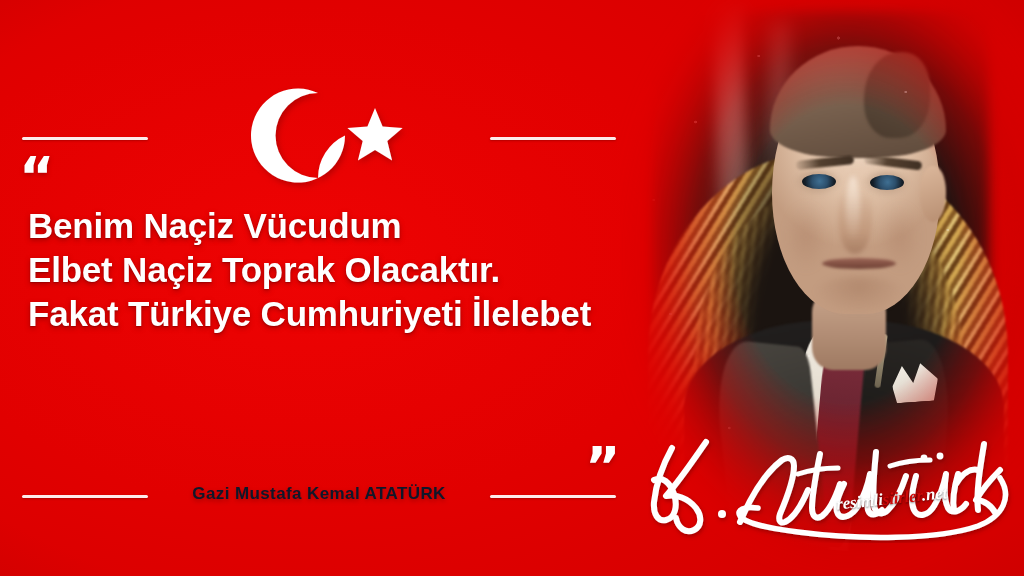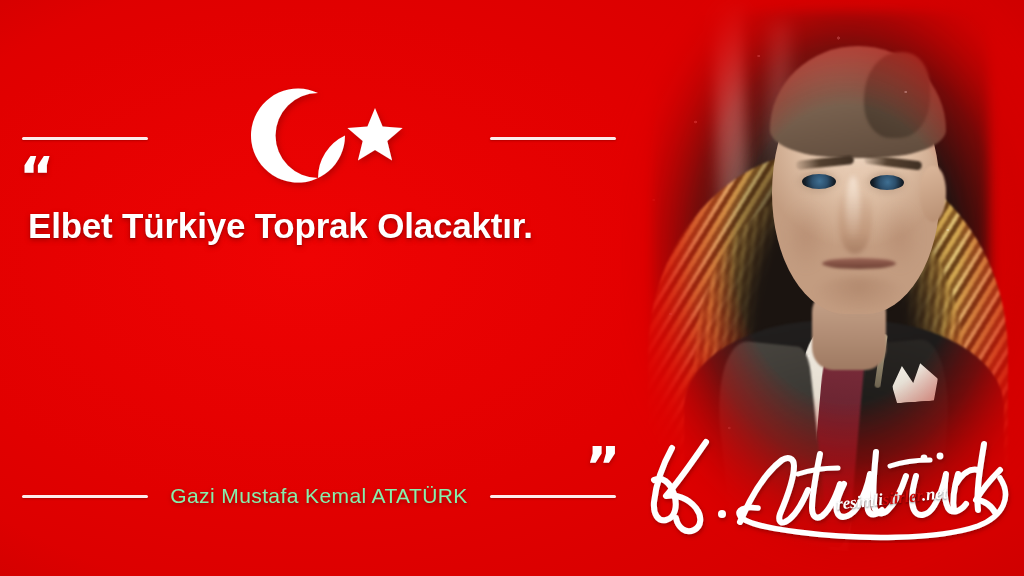--- a/index.html
+++ b/index.html
@@ -367,23 +367,23 @@
   }
   .quote-line { white-space: nowrap; }
 
   
   .attribution {
     position: absolute;
     left: 0;
     top: 484px;
     width: 638px;
     text-align: center;
-    color: #86efac;
-    font-size: 21px;
-    font-weight: 400;
+    color: #0f172a;
+    font-size: 17px;
+    font-weight: 700;
     letter-spacing: .4px;
     text-shadow: 0 2px 4px rgba(110,0,0,.5);
   }
 
   
   .signature {
     position: absolute;
     left: 648px;
     top: 418px;
     width: 370px;
@@ -470,21 +470,23 @@
     </svg>
   </div>
 
   <div class="rule rule-top-left"></div>
   <div class="rule rule-top-right"></div>
 
   <div class="qmark qmark-open">“</div>
   <div class="qmark qmark-close">”</div>
 
   <div class="quote">
-    <div class="quote-line">Elbet Türkiye Toprak Olacaktır.</div>
+    <div class="quote-line">Benim Naçiz Vücudum</div>
+    <div class="quote-line">Elbet Naçiz Toprak Olacaktır.</div>
+    <div class="quote-line">Fakat Türkiye Cumhuriyeti İlelebet</div>
   </div>
 
   <div class="rule rule-attr-left"></div>
   <div class="rule rule-attr-right"></div>
   <div class="attribution">Gazi Mustafa Kemal ATATÜRK</div>
 
   <div class="signature">
     <svg width="370" height="125" viewBox="0 0 370 125" xmlns="http://www.w3.org/2000/svg">
       <defs>
         <filter id="sigShadow" x="-20%" y="-20%" width="150%" height="150%">

